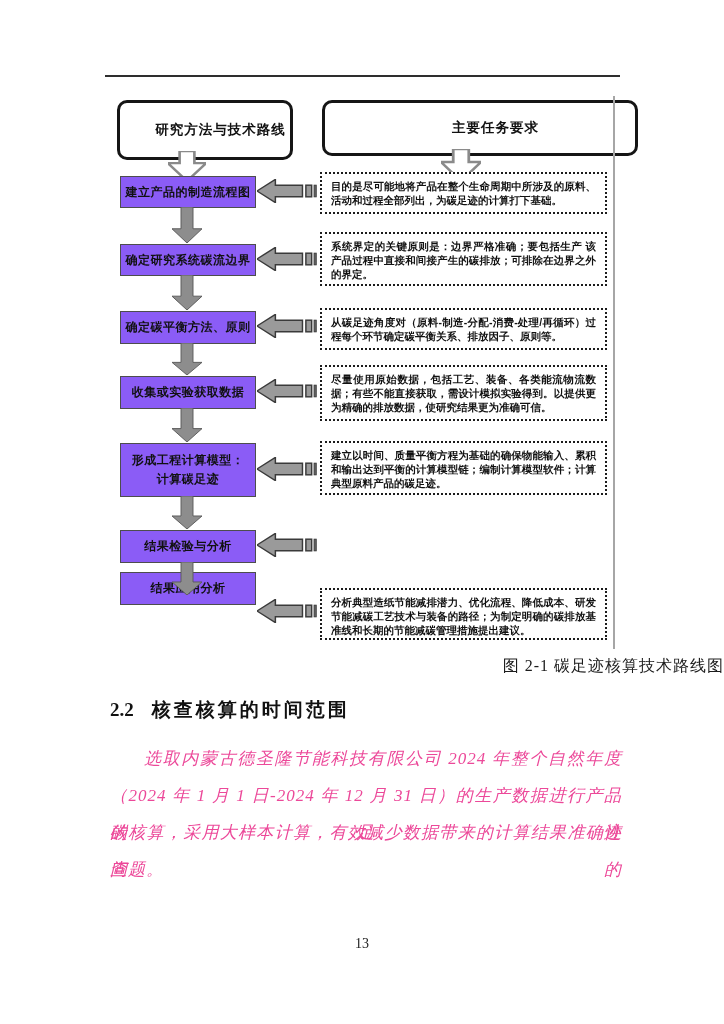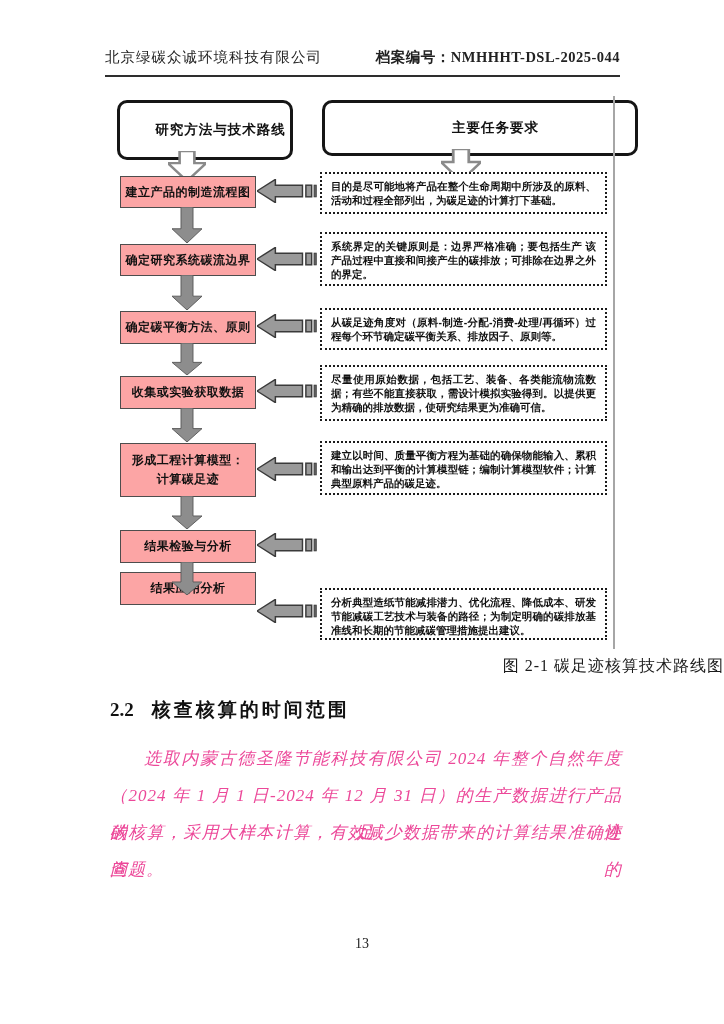--- a/index.html
+++ b/index.html
@@ -25,21 +25,21 @@
   
   .flowchart{position:absolute;left:0;top:0;width:724px;height:660px;
     font-family:"Liberation Sans","DejaVu Sans",sans-serif;}
   .title-box{
     position:absolute;background:#fff;border:3px solid #151515;border-radius:10px;
     display:flex;align-items:center;justify-content:center;
     font-size:13.5px;font-weight:bold;letter-spacing:1px;color:#111;padding-left:31px;
   }
   .step-box{
     position:absolute;left:120px;width:134px;
-    background:#fca5a5;border:1.5px solid #4d4d4d;
+    background:#8b5cf6;border:1.5px solid #4d4d4d;
     display:flex;align-items:center;justify-content:center;text-align:center;
     font-size:12px;font-weight:bold;color:#111;letter-spacing:.5px;
     white-space:pre-line;line-height:1.55;
   }
   .task-box{
     position:absolute;left:320px;width:287px;
     background:#fff;border:2px dotted #1c1c1c;box-sizing:border-box;
     padding:5px 9px 4px 9px;
     font-size:10.5px;font-weight:bold;line-height:14px;color:#111;
     text-align:justify;overflow:hidden;
@@ -71,24 +71,20 @@
   .page-num{
     position:absolute;left:0;top:936px;width:724px;text-align:center;
     font-size:14px;color:#222;
   }
 </style>
 </head>
 <body>
 
 <div class="page">
 
-  <div class="header">
-    <span>北京绿碳众诚环境科技有限公司</span>
-    <span class="file-no"><span>档案编号：</span><span>NMHHHT-DSL-2025-044</span></span>
-  </div>
   <div class="header-rule"></div>
 
   <div class="flowchart">
 
     <div class="title-box" style="left:117px;top:100px;width:139px;height:54px;">研究方法与技术路线</div>
     <div class="title-box" style="left:322px;top:100px;width:279px;height:50px;">主要任务要求</div>
 
     <svg class="arrow" style="left:168px;top:151px;" width="38" height="30" viewBox="0 0 36 32" preserveAspectRatio="none">
       <polygon points="11,0 25,0 25,13 36,13 18,32 0,13 11,13" fill="#ffffff" stroke="#8a8a8a" stroke-width="2.5"></polygon>
     </svg>

